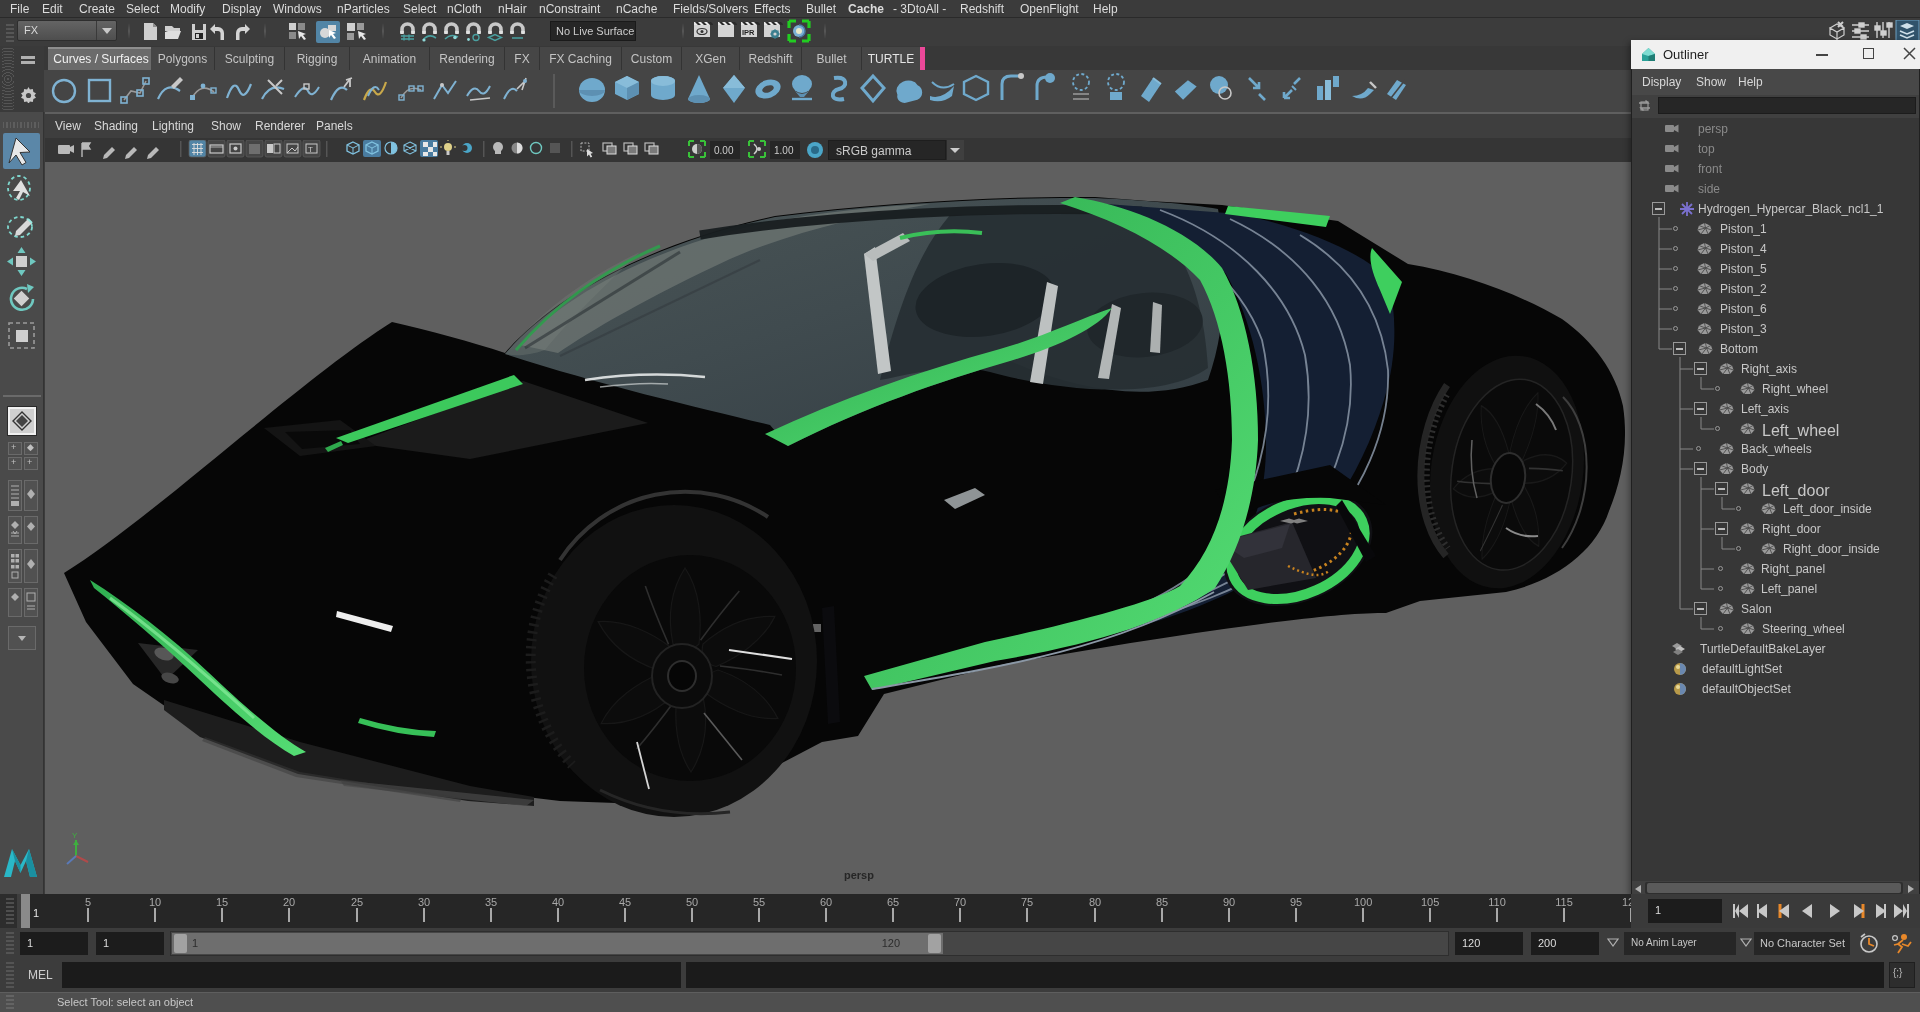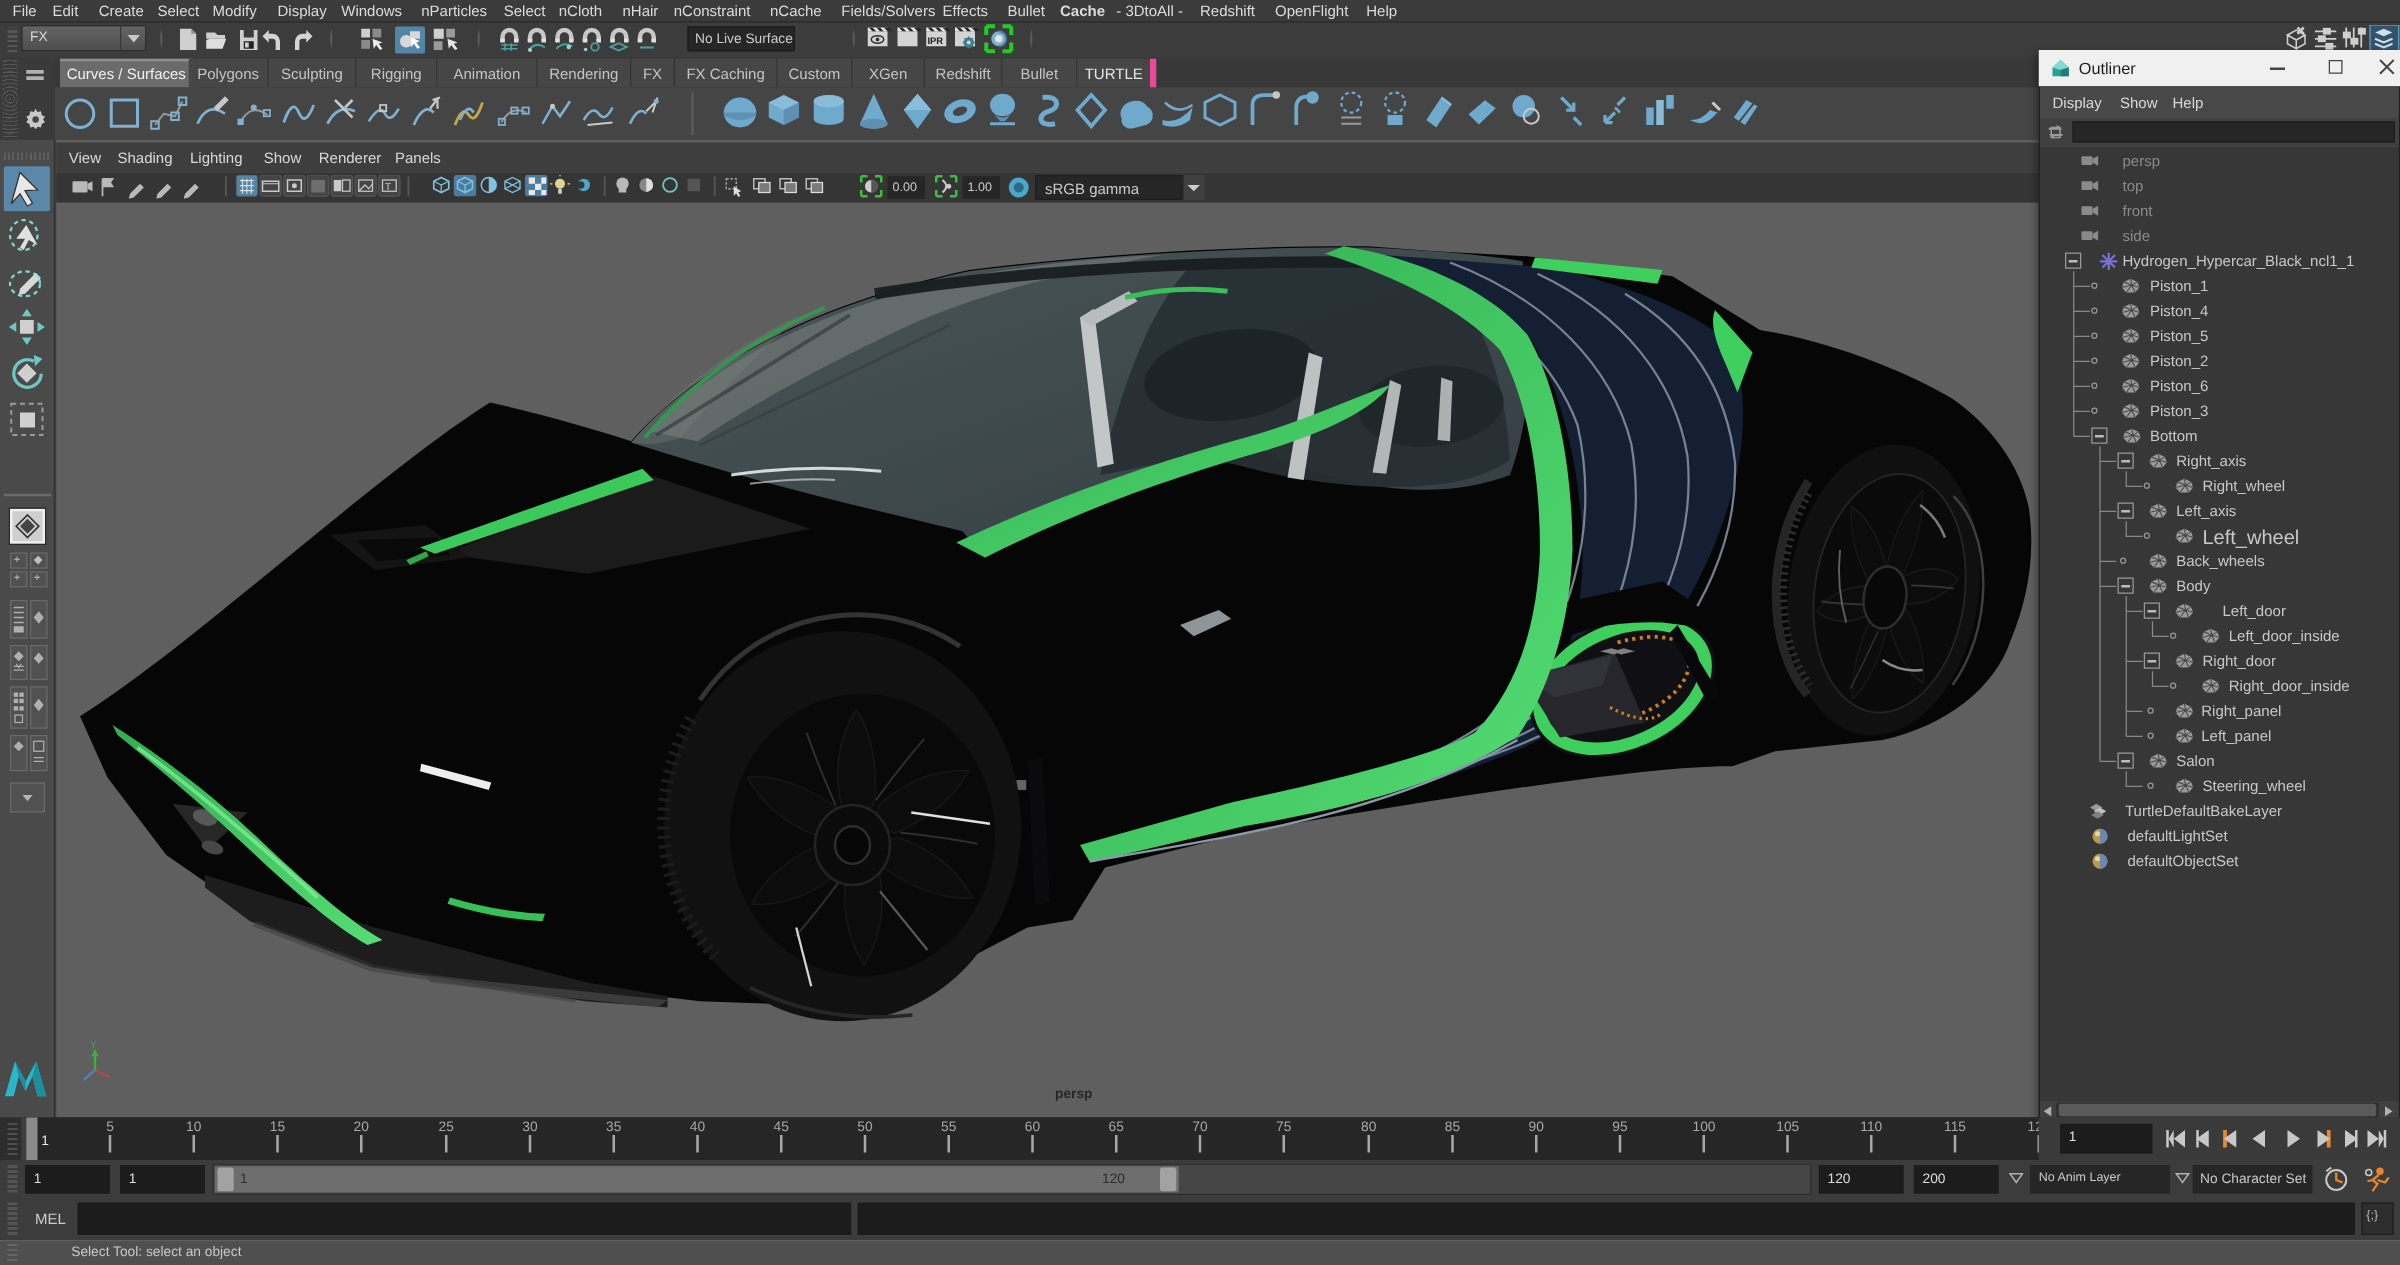--- a/index.html
+++ b/index.html
@@ -916,21 +916,21 @@
     <path d="M7.5 1 L8.5 6 L13 3.5 M8.5 6 L14.5 8 M8.5 6 L11 12 M8.5 6 L4 12 M8.5 6 L0.5 8 M8.5 6 L2 3.5" stroke="#4a4a4a" stroke-width="0.9" fill="none"></path>
   </svg>
 <div class="abs" style="left:1696px;top:446px;width:5px;height:5px;border:1px solid #999;border-radius:50%;background:#373737;"></div>
 <div class="txt" style="left:1741px;top:462px;font-size:12px;color:#c8c8c8;">Body</div>
 <svg class="abs" style="left:1719px;top:462px" width="15" height="13">
     <path d="M7.5 1 L13 3.5 L14.5 8 L11 12 L4 12 L0.5 8 L2 3.5 Z" fill="#9a9a9a"></path>
     <path d="M7.5 1 L8.5 6 L13 3.5 M8.5 6 L14.5 8 M8.5 6 L11 12 M8.5 6 L4 12 M8.5 6 L0.5 8 M8.5 6 L2 3.5" stroke="#4a4a4a" stroke-width="0.9" fill="none"></path>
   </svg>
 <div class="abs" style="left:1694px;top:462px;width:13px;height:13px;border:1px solid #999;background:#373737;"></div>
 <div class="abs" style="left:1697px;top:468px;width:7px;height:1.5px;background:#bbb;"></div>
-<div class="txt" style="left:1762px;top:482px;font-size:12px;color:#c8c8c8;margin-left:16px;">Left_door</div>
+<div class="txt" style="left:1762px;top:482px;font-size:16px;color:#c8c8c8;">Left_door</div>
 <svg class="abs" style="left:1740px;top:482px" width="15" height="13">
     <path d="M7.5 1 L13 3.5 L14.5 8 L11 12 L4 12 L0.5 8 L2 3.5 Z" fill="#9a9a9a"></path>
     <path d="M7.5 1 L8.5 6 L13 3.5 M8.5 6 L14.5 8 M8.5 6 L11 12 M8.5 6 L4 12 M8.5 6 L0.5 8 M8.5 6 L2 3.5" stroke="#4a4a4a" stroke-width="0.9" fill="none"></path>
   </svg>
 <div class="abs" style="left:1715px;top:482px;width:13px;height:13px;border:1px solid #999;background:#373737;"></div>
 <div class="abs" style="left:1718px;top:488px;width:7px;height:1.5px;background:#bbb;"></div>
 <div class="txt" style="left:1783px;top:502px;font-size:12px;color:#c8c8c8;">Left_door_inside</div>
 <svg class="abs" style="left:1761px;top:502px" width="15" height="13">
     <path d="M7.5 1 L13 3.5 L14.5 8 L11 12 L4 12 L0.5 8 L2 3.5 Z" fill="#9a9a9a"></path>
     <path d="M7.5 1 L8.5 6 L13 3.5 M8.5 6 L14.5 8 M8.5 6 L11 12 M8.5 6 L4 12 M8.5 6 L0.5 8 M8.5 6 L2 3.5" stroke="#4a4a4a" stroke-width="0.9" fill="none"></path>

